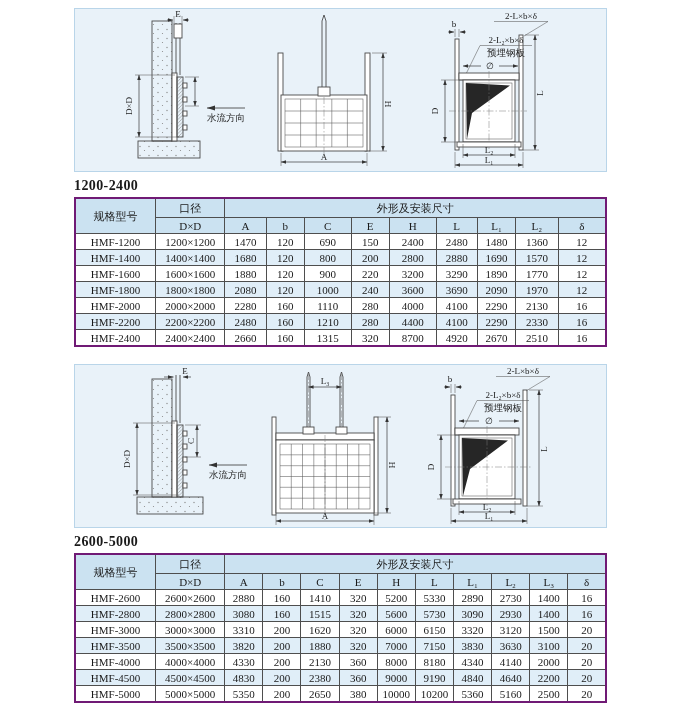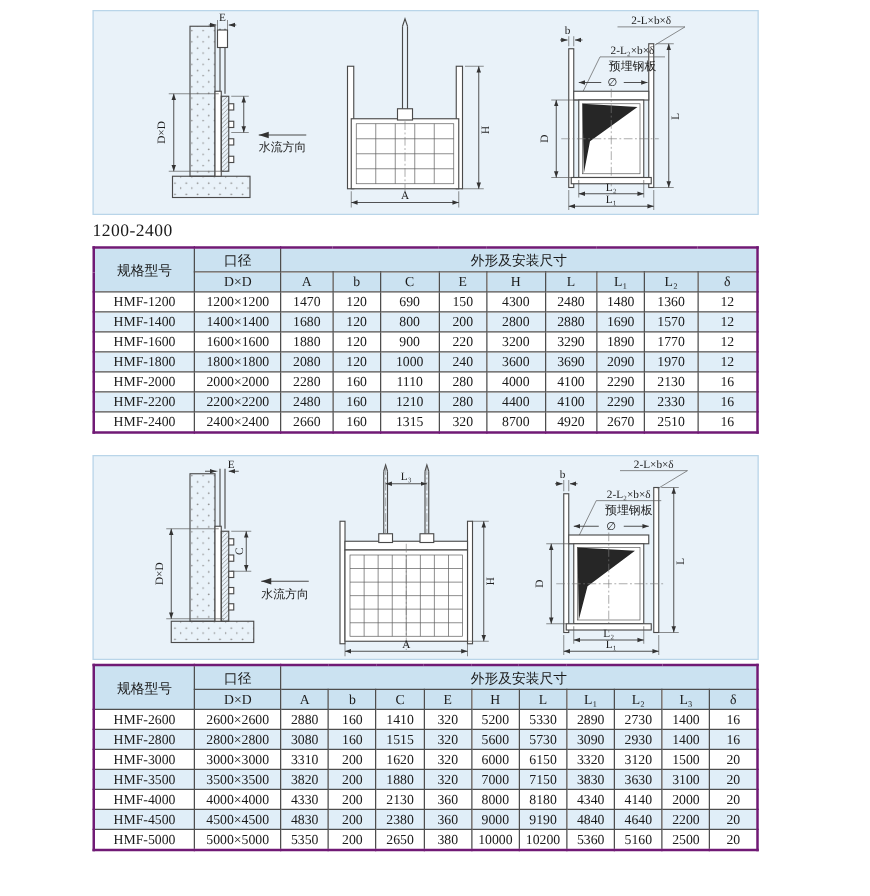--- a/index.html
+++ b/index.html
@@ -10,21 +10,21 @@
   }
   .content { position:absolute; left:74px; top:0; width:533px; }
   .panel {
     background:#e9f2f9; border:1px solid #b9d5e9;
     height:164px; overflow:hidden;
   }
   .panel-1 { margin-top:8px; }
   .panel-2 { margin-top:17px; }
   .panel svg { display:block; }
   .range-title {
-    font-size:14px; font-weight:normal; letter-spacing:0.4px;
+    font-size:14px; font-weight:bold; letter-spacing:0.4px;
     margin-top:6px; height:16px; line-height:16px;
   }
   .spec-table {
     width:100%; border-collapse:collapse; table-layout:fixed;
     margin-top:3px; border:2px solid #701a75;
   }
   .spec-table th, .spec-table td {
     border:1px solid #4e4e4e; font-weight:normal; font-size:11px;
     text-align:center; vertical-align:middle; padding:1.5px 0;
     overflow:hidden; white-space:nowrap;
@@ -193,21 +193,21 @@
       </tr>
     </thead>
     <tbody>
         <tr>
           <td>HMF-1200</td>
           <td>1200×1200</td>
           <td>1470</td>
           <td>120</td>
           <td>690</td>
           <td>150</td>
-          <td>4300</td>
+          <td>2400</td>
           <td>2480</td>
           <td>1480</td>
           <td>1360</td>
           <td>12</td>
         </tr>
         <tr>
           <td>HMF-1400</td>
           <td>1400×1400</td>
           <td>1680</td>
           <td>120</td>
@@ -398,20 +398,21 @@
         <line class="dim" x1="384" y1="147" x2="440" y2="147" marker-start="url(#ar2)" marker-end="url(#ar2)"></line>
         <text x="412" y="144.5" text-anchor="middle">L₂</text>
         <line class="thin" x1="376" y1="143" x2="376" y2="159"></line>
         <line class="thin" x1="452" y1="143" x2="452" y2="159"></line>
         <line class="dim" x1="376" y1="156" x2="452" y2="156" marker-start="url(#ar2)" marker-end="url(#ar2)"></line>
         <text x="414" y="153.5" text-anchor="middle">L₁</text>
       </g>
     </svg>
   </div>
 
+  <h2 class="range-title">2600-5000</h2>
 
   <table class="spec-table t2">
     <colgroup>
       <col style="width:15.2%">
         <col style="width:13%">
       <col style="width:7.18%">
         <col style="width:7.18%">
         <col style="width:7.18%">
         <col style="width:7.18%">
         <col style="width:7.18%">

